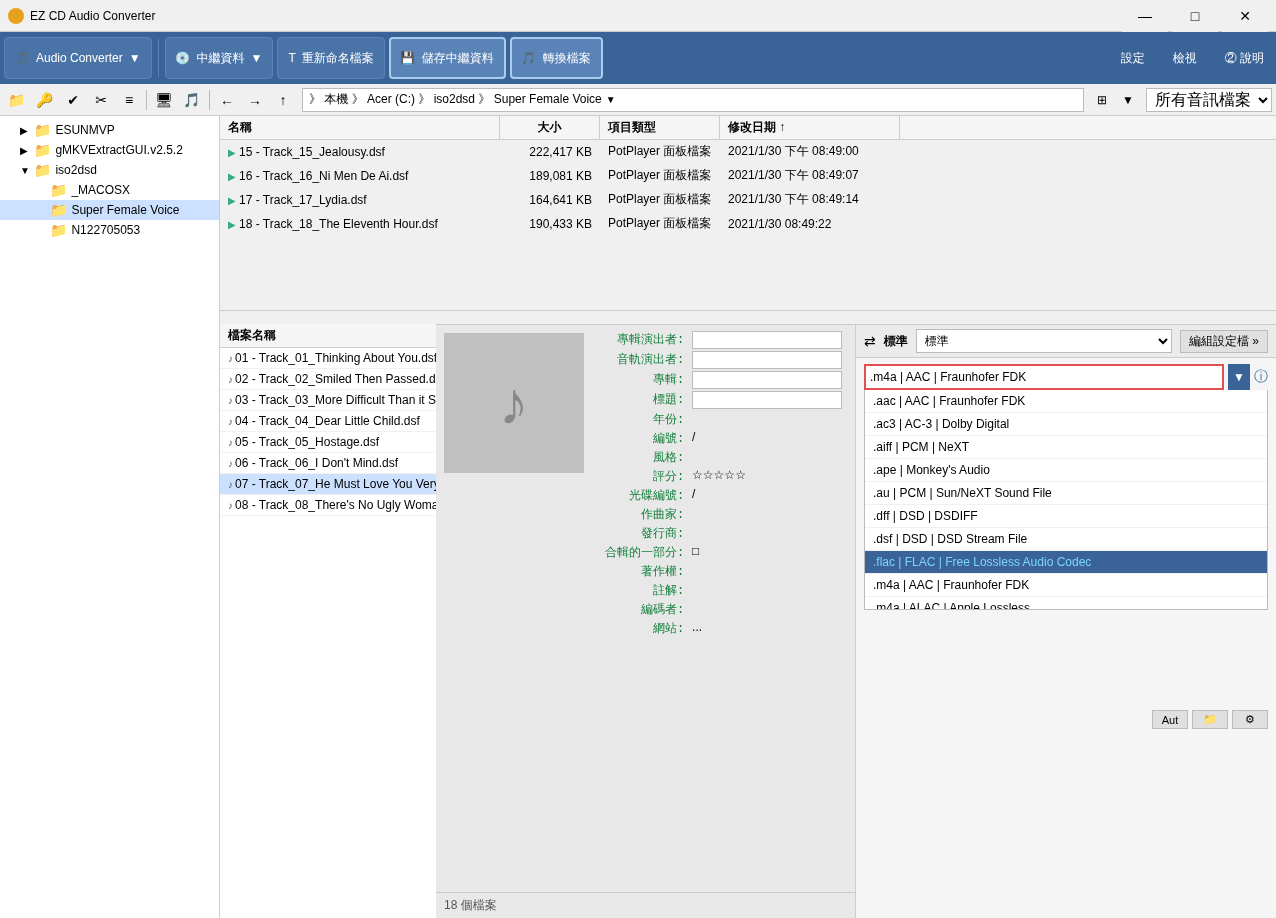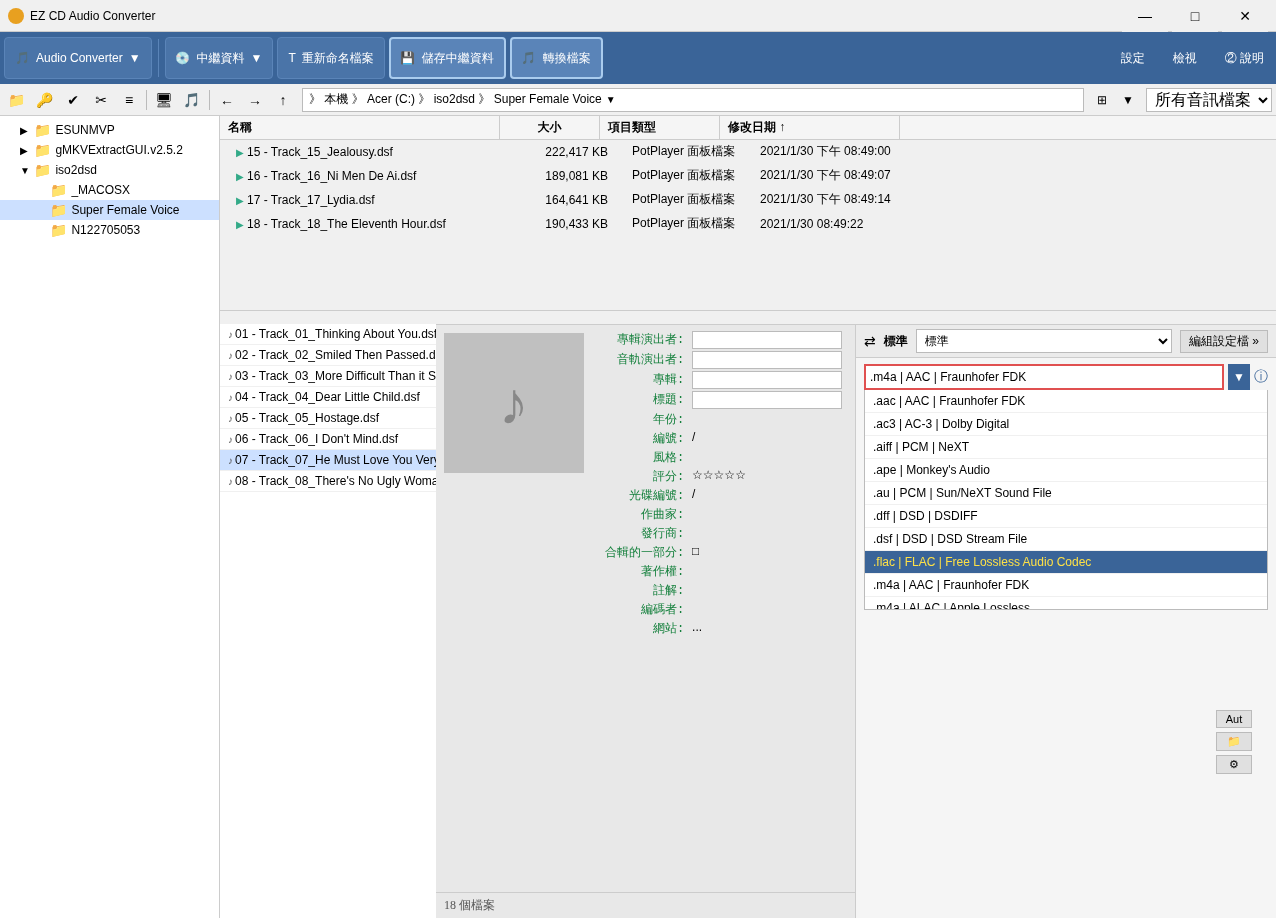--- a/index.html
+++ b/index.html
@@ -144,21 +144,20 @@
       padding: 2px 0;
       font-size: 12px;
       border-bottom: 1px solid #f0f0f0;
       cursor: pointer;
     }
     .explorer-cell {
       padding: 1px 8px;
       white-space: nowrap;
       overflow: hidden;
       text-overflow: ellipsis;
-      margin-left: 8px;
     }
     .play-icon { color: #3a8; font-size: 10px; }
 
     
     .track-list {
       flex: 1;
       display: flex;
       flex-direction: column;
       overflow: hidden;
       background: white;
@@ -215,21 +214,21 @@
       background: #c0c0c0;
       display: flex;
       align-items: center;
       justify-content: center;
       margin: 8px;
       flex-shrink: 0;
     }
     .music-note-big { font-size: 60px; color: #888; }
     .info-fields { flex: 1; padding: 6px 8px; display: grid; grid-template-columns: auto auto; gap: 2px 8px; font-size: 12px; align-content: start; }
     .field-label { text-align: right; color: #15803d; white-space: nowrap; font-family: Liberation Mono, monospace; }
-    .info-footer { padding: 4px 8px; font-size: 12px; color: #555; border-top: 1px solid #ccc; font-family: Liberation Serif, serif; }
+    .info-footer { padding: 4px 8px; font-size: 12px; color: #555; border-top: 1px solid #ccc; }
 
     
     .converter-panel {
       width: 420px;
       min-width: 420px;
       background: #f5f5f5;
       border-top: 1px solid #ccc;
       display: flex;
       flex-direction: column;
       overflow: hidden;
@@ -301,21 +300,21 @@
       border-top: none;
       max-height: 220px;
       overflow-y: auto;
       font-size: 12px;
     }
     .format-option {
       padding: 4px 8px;
       cursor: pointer;
       border-bottom: 1px solid #f0f0f0;
     }
-    .format-option.selected { background: #3a6498; color: #fde047; }
+    .format-option.selected { background: #3a6498; color: #7dd3fc; }
 
     
     ::-webkit-scrollbar { width: 14px; height: 14px; }
     ::-webkit-scrollbar-track { background: #f0f0f0; }
     ::-webkit-scrollbar-thumb { background: #c0c0c0; border: 2px solid #f0f0f0; }
 
     .col-name { width: 280px; min-width: 280px; }
     .col-size { width: 100px; min-width: 100px; text-align: center; }
     .col-type { width: 120px; min-width: 120px; }
     .col-date { width: 180px; min-width: 180px; }
@@ -471,20 +470,24 @@
           <div class="explorer-cell col-size" style="text-align:right;">190,433 KB</div>
           <div class="explorer-cell col-type">PotPlayer 面板檔案</div>
           <div class="explorer-cell col-date">2021/1/30 08:49:22</div>
         </div>
       </div>
     </div>
 
     <div class="bottom-track-area">
 
       <div class="track-list">
+        <div class="track-list-header">
+          <div class="track-col tcol-filename">檔案名稱</div>
+
+        </div>
         <div class="track-body">
           <div class="track-row">
             <div class="track-cell tcol-filename"><span class="track-note-icon">♪</span>01 - Track_01_Thinking About You.dsf</div>
 
           </div>
           <div class="track-row">
             <div class="track-cell tcol-filename"><span class="track-note-icon">♪</span>02 - Track_02_Smiled Then Passed.dsf</div>
 
           </div>
           <div class="track-row">
@@ -583,21 +586,21 @@
             <div class="format-option">.ape | Monkey's Audio</div>
             <div class="format-option">.au | PCM | Sun/NeXT Sound File</div>
             <div class="format-option">.dff | DSD | DSDIFF</div>
             <div class="format-option">.dsf | DSD | DSD Stream File</div>
             <div class="format-option selected">.flac | FLAC | Free Lossless Audio Codec</div>
             <div class="format-option">.m4a | AAC | Fraunhofer FDK</div>
             <div class="format-option">.m4a | ALAC | Apple Lossless</div>
           </div>
         </div>
 
-        <div style="position:absolute; right: 24px; top: 710px; display:flex; flex-direction:column; gap:4px;">
+        <div style="position:absolute; right: 8px; top: 710px; display:flex; flex-direction:row; gap:4px;">
           <button style="font-size:11px;padding:2px 4px;background:#e0e0e0;border:1px solid #bbb;cursor:pointer;width:36px;">Aut</button>
           <button style="font-size:11px;padding:2px 4px;background:#e0e0e0;border:1px solid #bbb;cursor:pointer;width:36px;">📁</button>
           <button style="font-size:11px;padding:2px 4px;background:#e0e0e0;border:1px solid #bbb;cursor:pointer;width:36px;">⚙</button>
         </div>
       </div>
 
     </div>
 
   </div>
 

